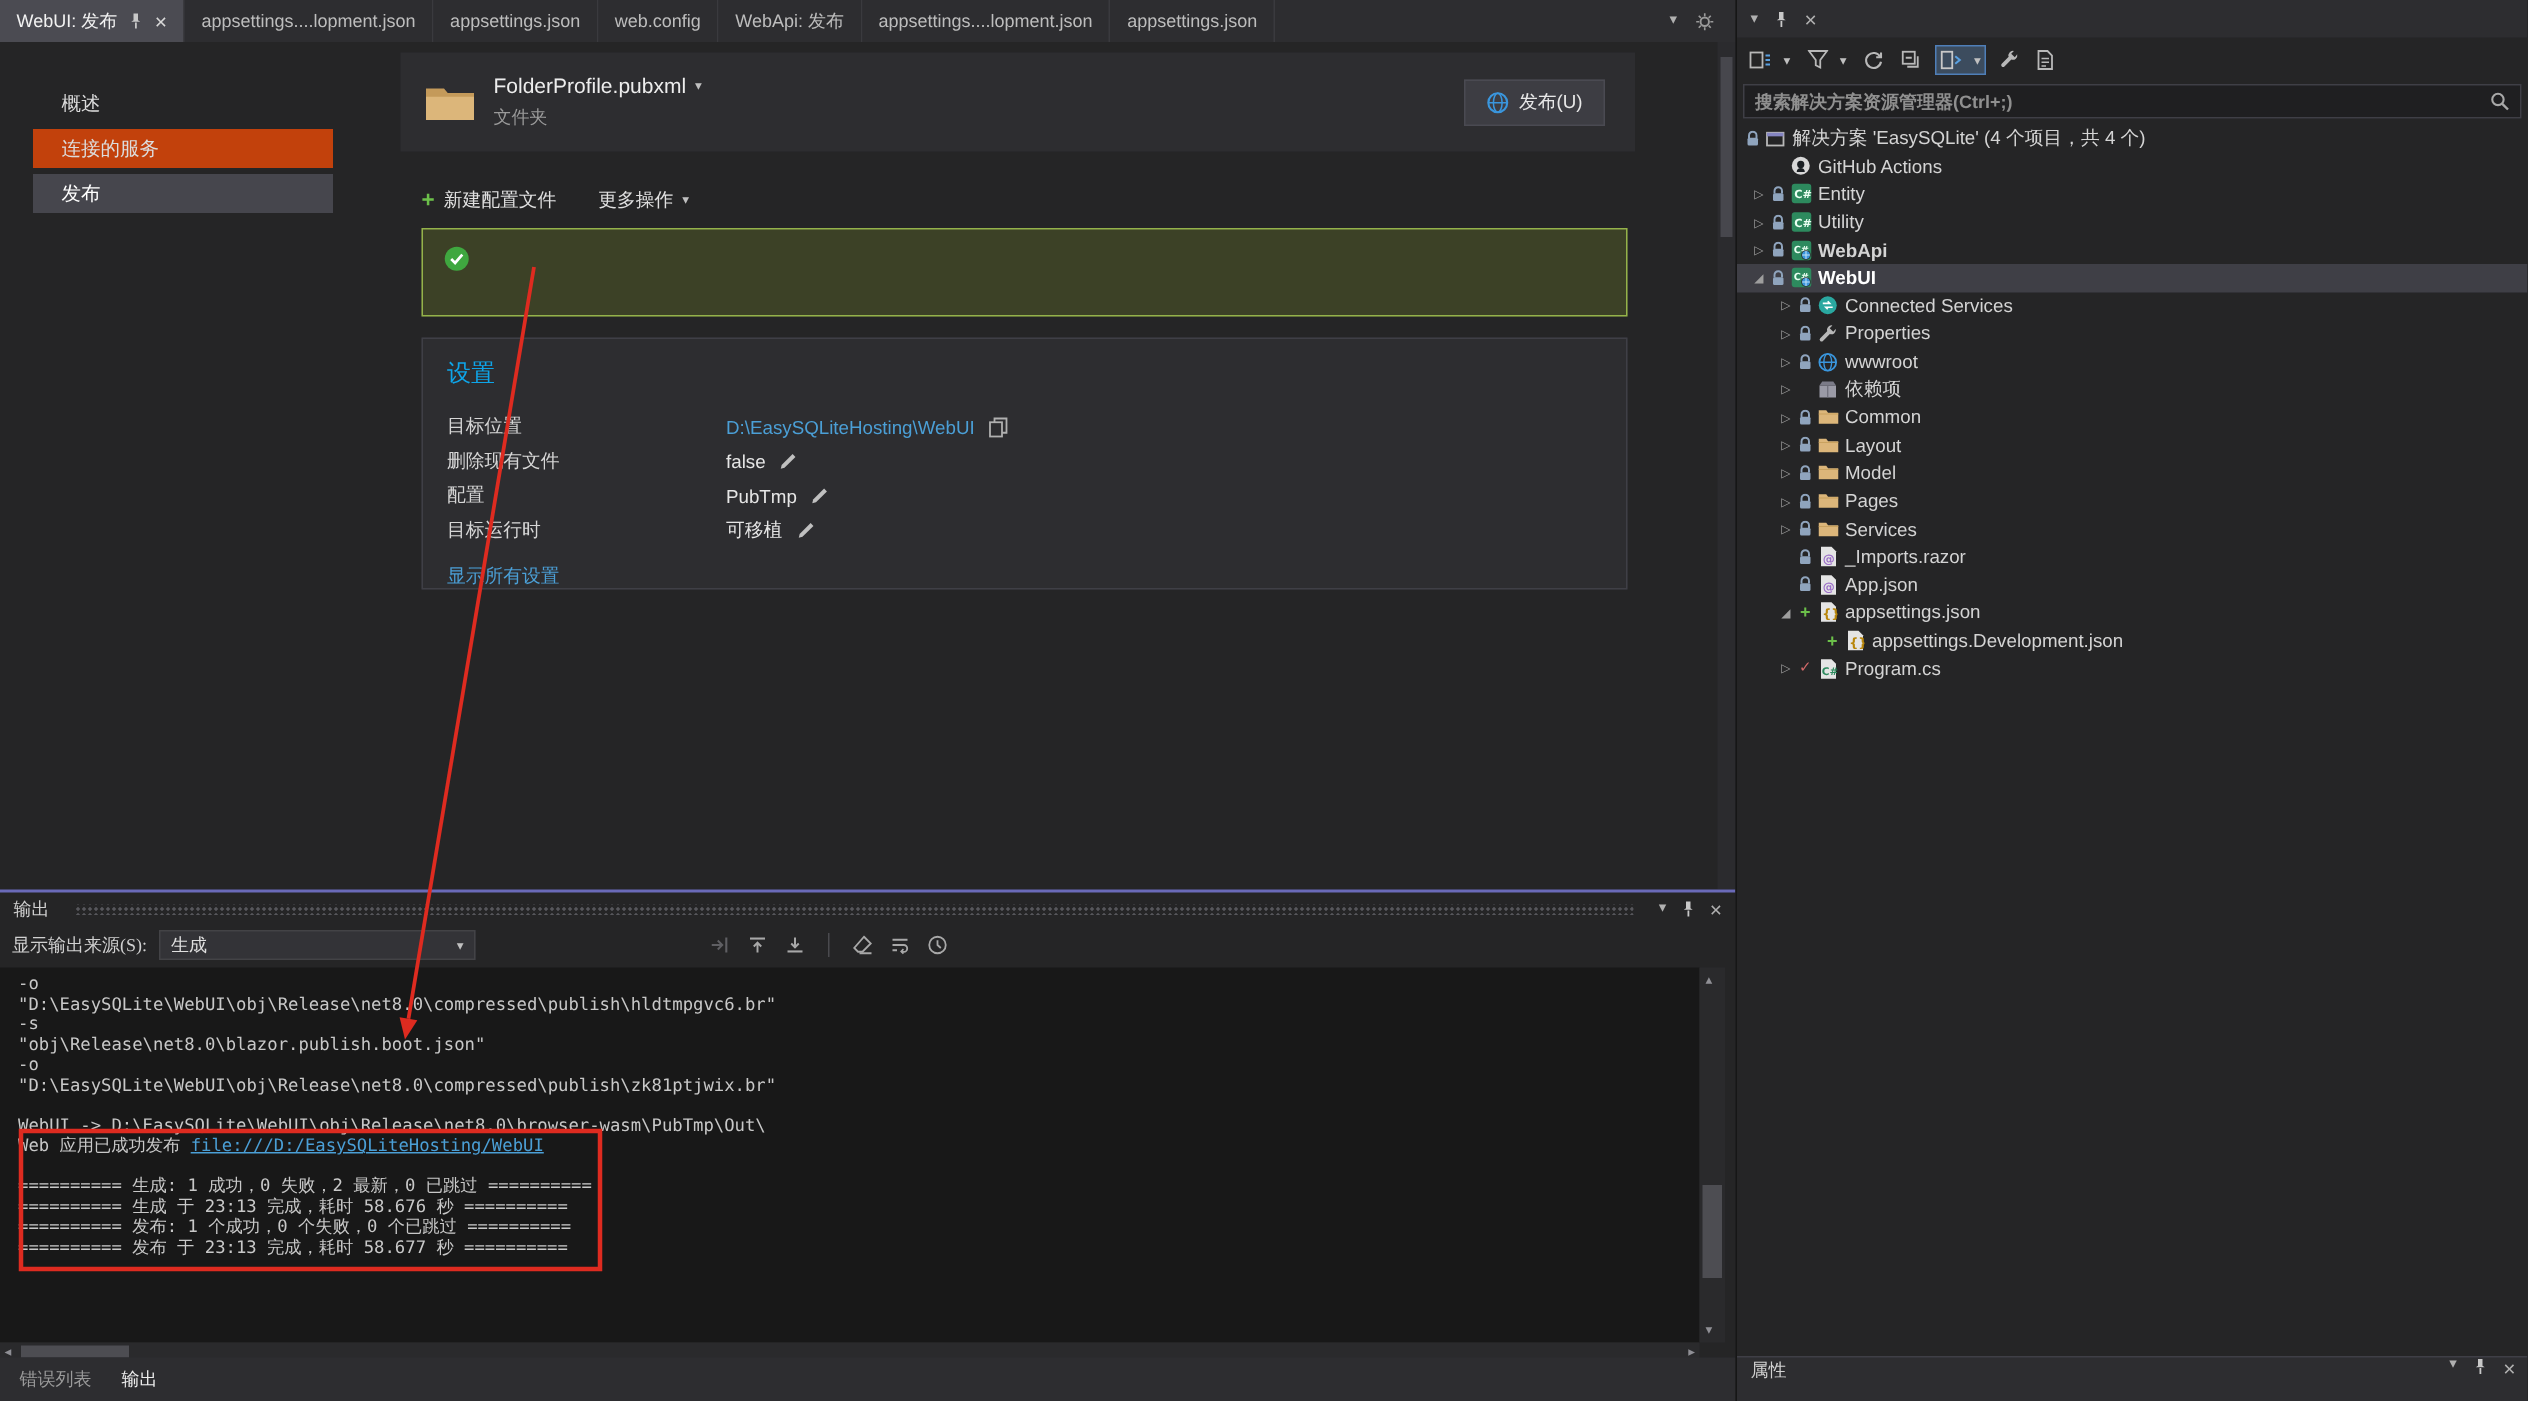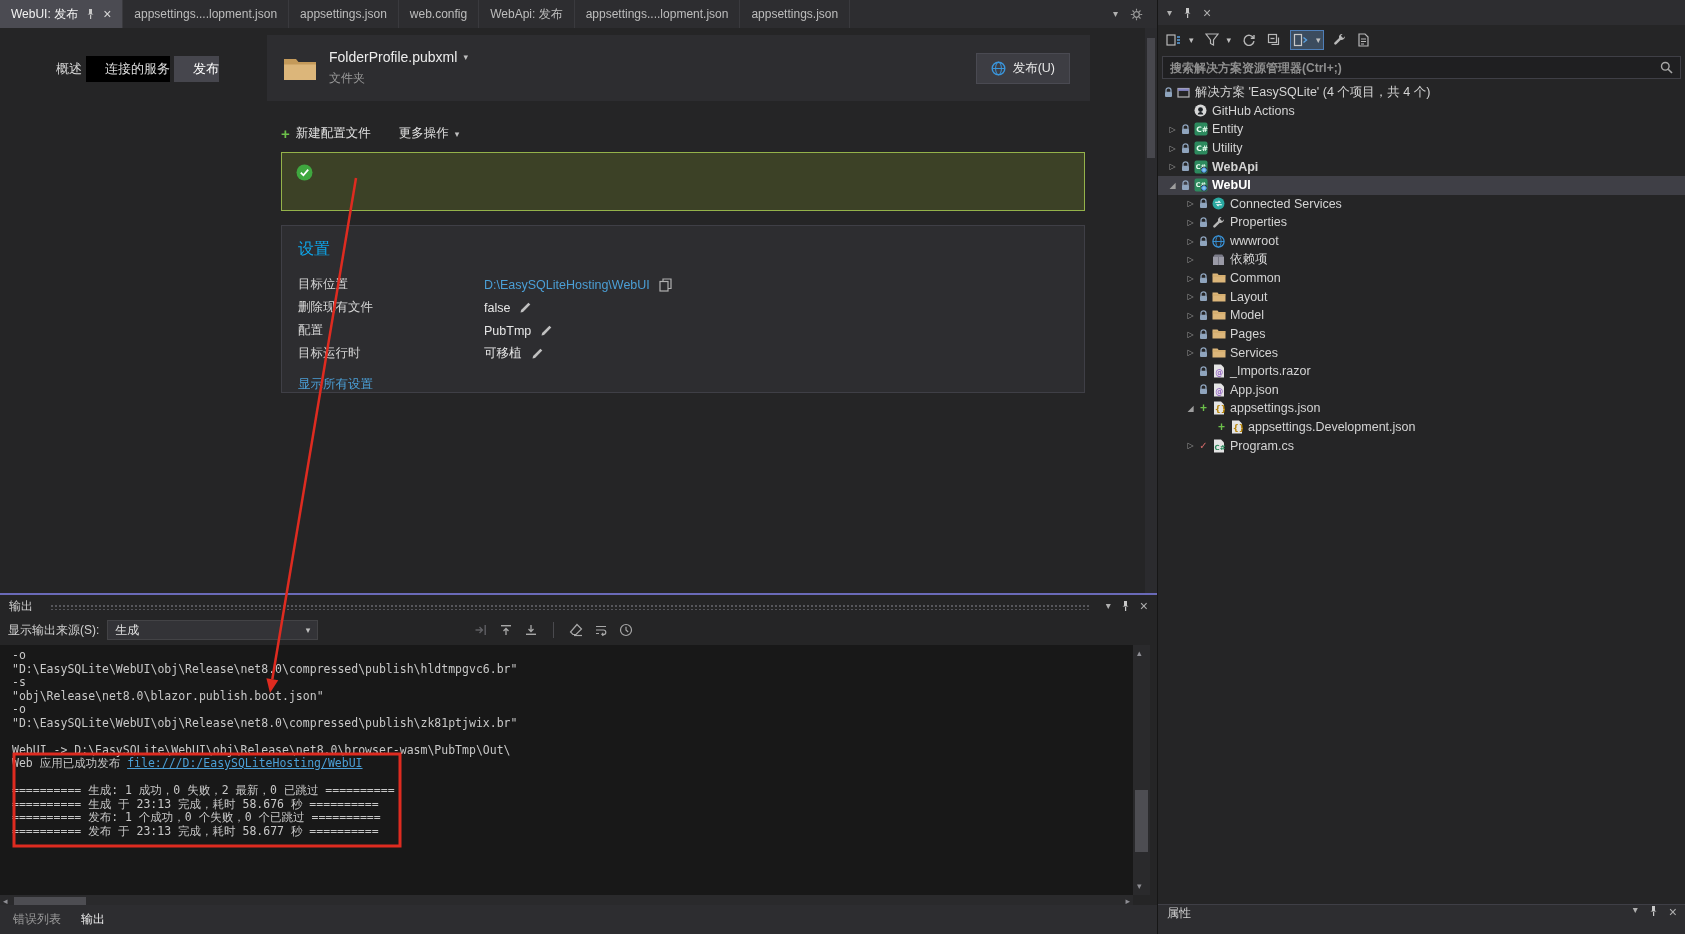--- a/index.html
+++ b/index.html
@@ -13,23 +13,23 @@
   
   #tabbar{position:absolute;left:0;top:0;width:1157px;height:28px;background:#2d2d30;display:flex;}
   #tabs{display:flex;flex:1;overflow:hidden;}
   .tab{display:flex;align-items:center;gap:7px;padding:0 11px;font-size:12px;color:#bdbdbd;border-right:1px solid #3a3a3e;background:#2d2d30;white-space:nowrap;cursor:pointer;}
   .tab.active{background:#4b4b52;color:#f2f2f2;}
   .tab-close{font-size:14px;color:#d8d8d8;cursor:pointer;}
   #tabbar-right{display:flex;align-items:center;gap:12px;padding:0 14px;}
 
   
   #doc{position:absolute;left:0;top:28px;width:1157px;height:565px;background:#252526;}
-  #pub-nav{position:absolute;left:37px;top:28px;width:200px;display:flex;flex-direction:row;gap:4px;}
+  #pub-nav{position:absolute;left:22px;top:28px;width:200px;display:flex;flex-direction:column;gap:4px;}
   .pnav{height:26px;line-height:26px;padding-left:19px;font-size:13px;color:#dcdcdc;cursor:pointer;}
-  .pnav.boxed{background:#000000;}
+  .pnav.boxed{background:#c2410c;}
   .pnav.sel{background:#46464d;color:#ffffff;}
   #pub-header{position:absolute;left:267px;top:7px;width:823px;height:66px;background:#2d2d30;display:flex;align-items:center;padding:0 20px 0 16px;}
   #pub-title{margin-left:12px;flex:1;}
   #pub-title .row1{font-size:14px;color:#ededed;display:flex;align-items:center;}
   #pub-title .row2{font-size:12px;color:#9a9a9a;margin-top:5px;}
   #publish-btn{display:flex;align-items:center;gap:7px;background:#3d3d43;border:1px solid #4a4a52;color:#e8e8e8;font-size:12.5px;padding:6px 14px;font-family:inherit;cursor:pointer;}
   #pub-toolbar{position:absolute;left:281px;top:97px;display:flex;gap:28px;align-items:center;font-size:12.5px;color:#e0e0e0;}
   .tool-link{display:flex;align-items:center;cursor:pointer;}
   .plus{color:#6cc04a;font-size:15px;font-weight:bold;margin-right:6px;line-height:1;}
   #banner{position:absolute;left:281px;top:124px;width:804px;height:59px;background:#3c4126;border:1px solid #94b24a;display:flex;align-items:flex-start;padding:11px 14px;gap:11px;}
@@ -43,21 +43,21 @@
   .set-val.link{color:#4b9fd6;cursor:pointer;}
   .show-all{margin-top:11px;font-size:12.5px;color:#4b9fd6;cursor:pointer;}
   #doc-vscroll{position:absolute;right:0;top:0;width:12px;height:565px;background:#2b2b2e;}
   #doc-vscroll .sb-thumb{position:absolute;left:2px;top:10px;width:8px;height:120px;background:#47474d;}
 
   
   #output{position:absolute;left:0;top:593px;width:1157px;height:312px;background:#252526;border-top:2px solid #6a6ab8;}
   #out-title{height:22px;display:flex;align-items:center;padding:0 9px;gap:9px;}
   .panel-title{font-size:12px;color:#d0d0d0;white-space:nowrap;}
   .grip{flex:1;height:7px;margin:0 8px;background-image:radial-gradient(circle,#57575c 1px,transparent 1.2px);background-size:4px 4px;background-position:0 1px;}
-  #out-toolbar{height:26px;display:flex;align-items:center;padding:0 8px;gap:8px;}
+  #out-toolbar{height:26px;display:flex;align-items:center;padding:0 8px;gap:8px;font-family:Liberation Serif, serif;}
   .out-lab{font-size:12px;color:#d0d0d0;white-space:nowrap;}
   #out-combo{width:211px;height:20px;background:#333337;border:1px solid #434346;display:flex;align-items:center;justify-content:space-between;padding:0 7px;font-size:12px;color:#e0e0e0;cursor:pointer;}
   .vsep{width:1px;height:16px;background:#4a4a4e;margin:0 4px;}
   .ot-icons{display:flex;gap:11px;margin-left:148px;align-items:center;}
   .oti{color:#a8a8a8;display:inline-flex;line-height:0;cursor:pointer;}
   .oti.dim{color:#5f5f63;}
   #out-text{position:absolute;left:0;top:50px;width:1133px;height:250px;background:#181818;padding:4px 0 0 12px;font-family:"DejaVu Sans Mono","Liberation Mono",monospace;font-size:11.5px;line-height:13.5px;color:#c8c8c8;overflow:hidden;white-space:pre;}
   .out-line{height:13.5px;}
   .out-link{color:#4b9fd6;text-decoration:underline;cursor:pointer;}
   #out-vscroll{position:absolute;left:1133px;top:50px;width:17px;height:250px;background:#2a2a2c;}

